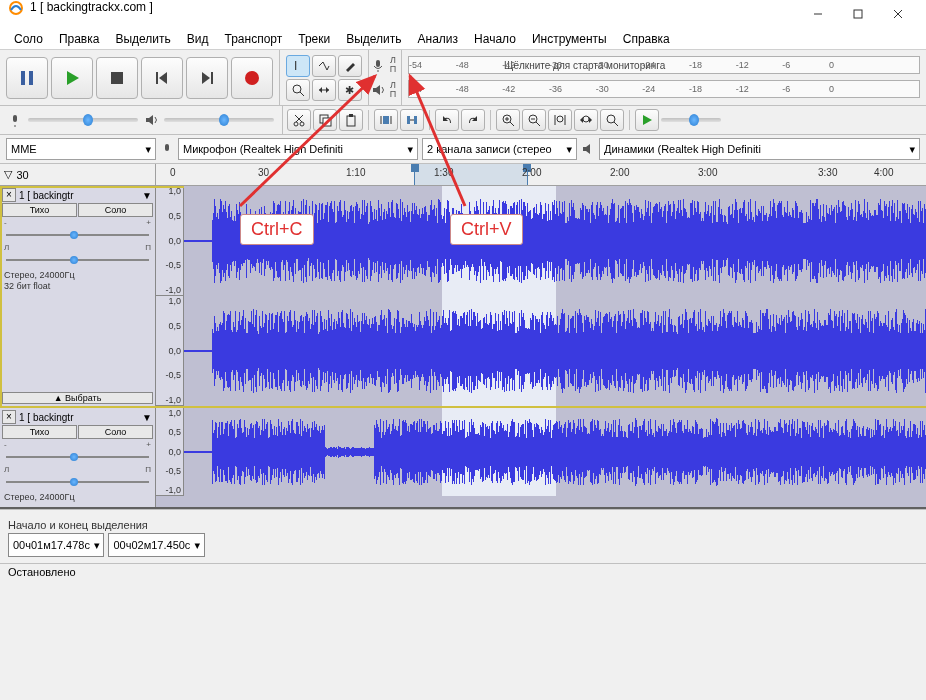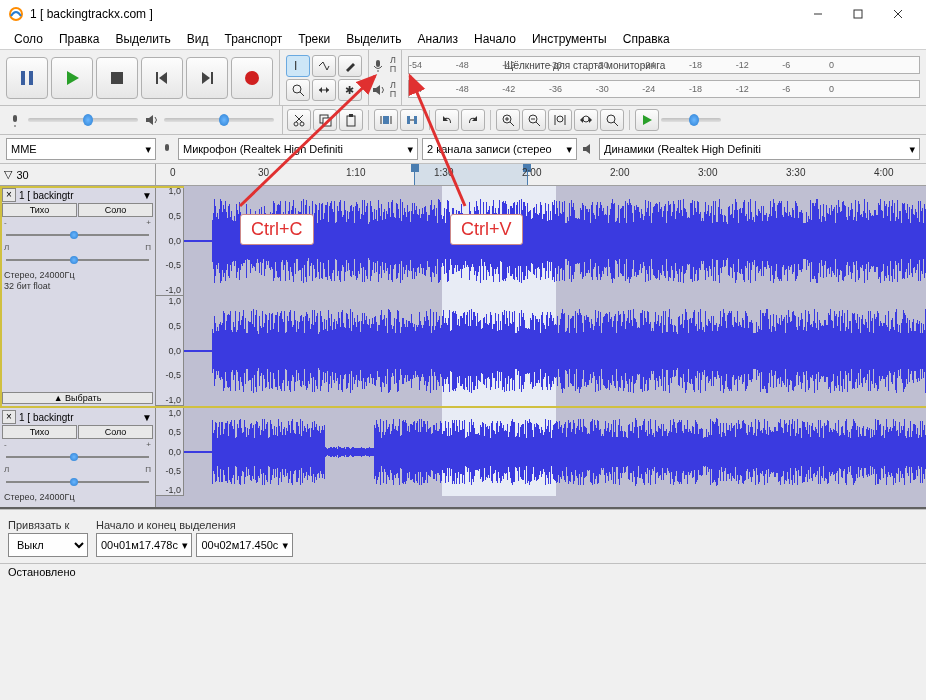--- a/index.html
+++ b/index.html
@@ -1,19 +1,19 @@
 <!DOCTYPE html>
 <html><head>
 <meta charset="utf-8">
 <style>
 * { box-sizing: border-box; margin: 0; padding: 0; font-family: "Segoe UI", Tahoma, sans-serif; }
 body { width: 926px; height: 700px; background: #f0f0f0; font-size: 12px; overflow: hidden; }
 
 
-.titlebar { height: 28px; background: #fff; display: flex; align-items: center; padding: 0 8px; }
+.titlebar { height: 28px; background: #fff; display: flex; align-items: flex-start; padding: 0 8px; }
 .titlebar .icon { width: 16px; height: 16px; margin-right: 6px; }
 .titlebar .title { flex: 1; font-size: 12px; }
 .titlebar .winctl { width: 40px; height: 28px; display: flex; align-items: center; justify-content: center; cursor: pointer; }
 
 
 .menubar { height: 22px; background: #fff; display: flex; align-items: center; padding: 0 6px; border-bottom: 1px solid #d0d0d0; }
 .menubar span { padding: 2px 8px; cursor: pointer; }
 
 
 .toolbars { display: flex; background: #f0f0f0; border-bottom: 1px solid #c0c0c0; }
@@ -437,21 +437,21 @@
         <div class="handle" style="left:-4px"></div>
         <div class="handle" style="right:-4px"></div>
       </div>
   <span class="tl-tick" style="left: 14px;">0</span>
       <span class="tl-tick" style="left: 102px;">30</span>
       <span class="tl-tick" style="left: 190px;">1:10</span>
       <span class="tl-tick" style="left: 278px;">1:30</span>
       <span class="tl-tick" style="left: 366px;">2:00</span>
       <span class="tl-tick" style="left: 454px;">2:00</span>
       <span class="tl-tick" style="left: 542px;">3:00</span>
-      <span class="tl-tick" style="left: 630px;">3:30</span>
+      <span class="tl-tick" style="left: 662px;">3:30</span>
       <span class="tl-tick" style="left: 718px;">4:00</span>
     </div>
 </div>
 
 <div class="tracks" id="tracks" style="position:relative">
 
   <svg class="arrow" style="left:230px;top:-120px" width="160" height="150">
     <defs>
         <marker id="ah1" markerWidth="8" markerHeight="8" refX="6" refY="3" orient="auto">
           <polygon points="0,0 7,3 0,6" fill="#e03030"></polygon>
@@ -2802,24 +2802,20 @@
               <div class="bar" style="left: 740px; top: 17.4283px; height: 53.1435px;"></div>
               <div class="bar" style="left: 741px; top: 27.0734px; height: 33.8531px;"></div>
             </div>
           </div>
         </div>
       </div>
     </div>
   </div>
 
 <div class="botbar">
-  <div class="botcol">
-    <label>Привязать к</label>
-    <select style="width:80px"><option>Выкл</option></select>
-  </div>
   <div class="botcol" style="flex:0 0 auto">
     <label>Начало и конец выделения</label>
     <div style="display:flex;gap:4px">
       <div class="numbox">
           <span>00ч01м17.478с</span>
           <span style="margin-left:4px">▾</span>
         </div>
       <div class="numbox">
           <span>00ч02м17.450с</span>
           <span style="margin-left:4px">▾</span>

